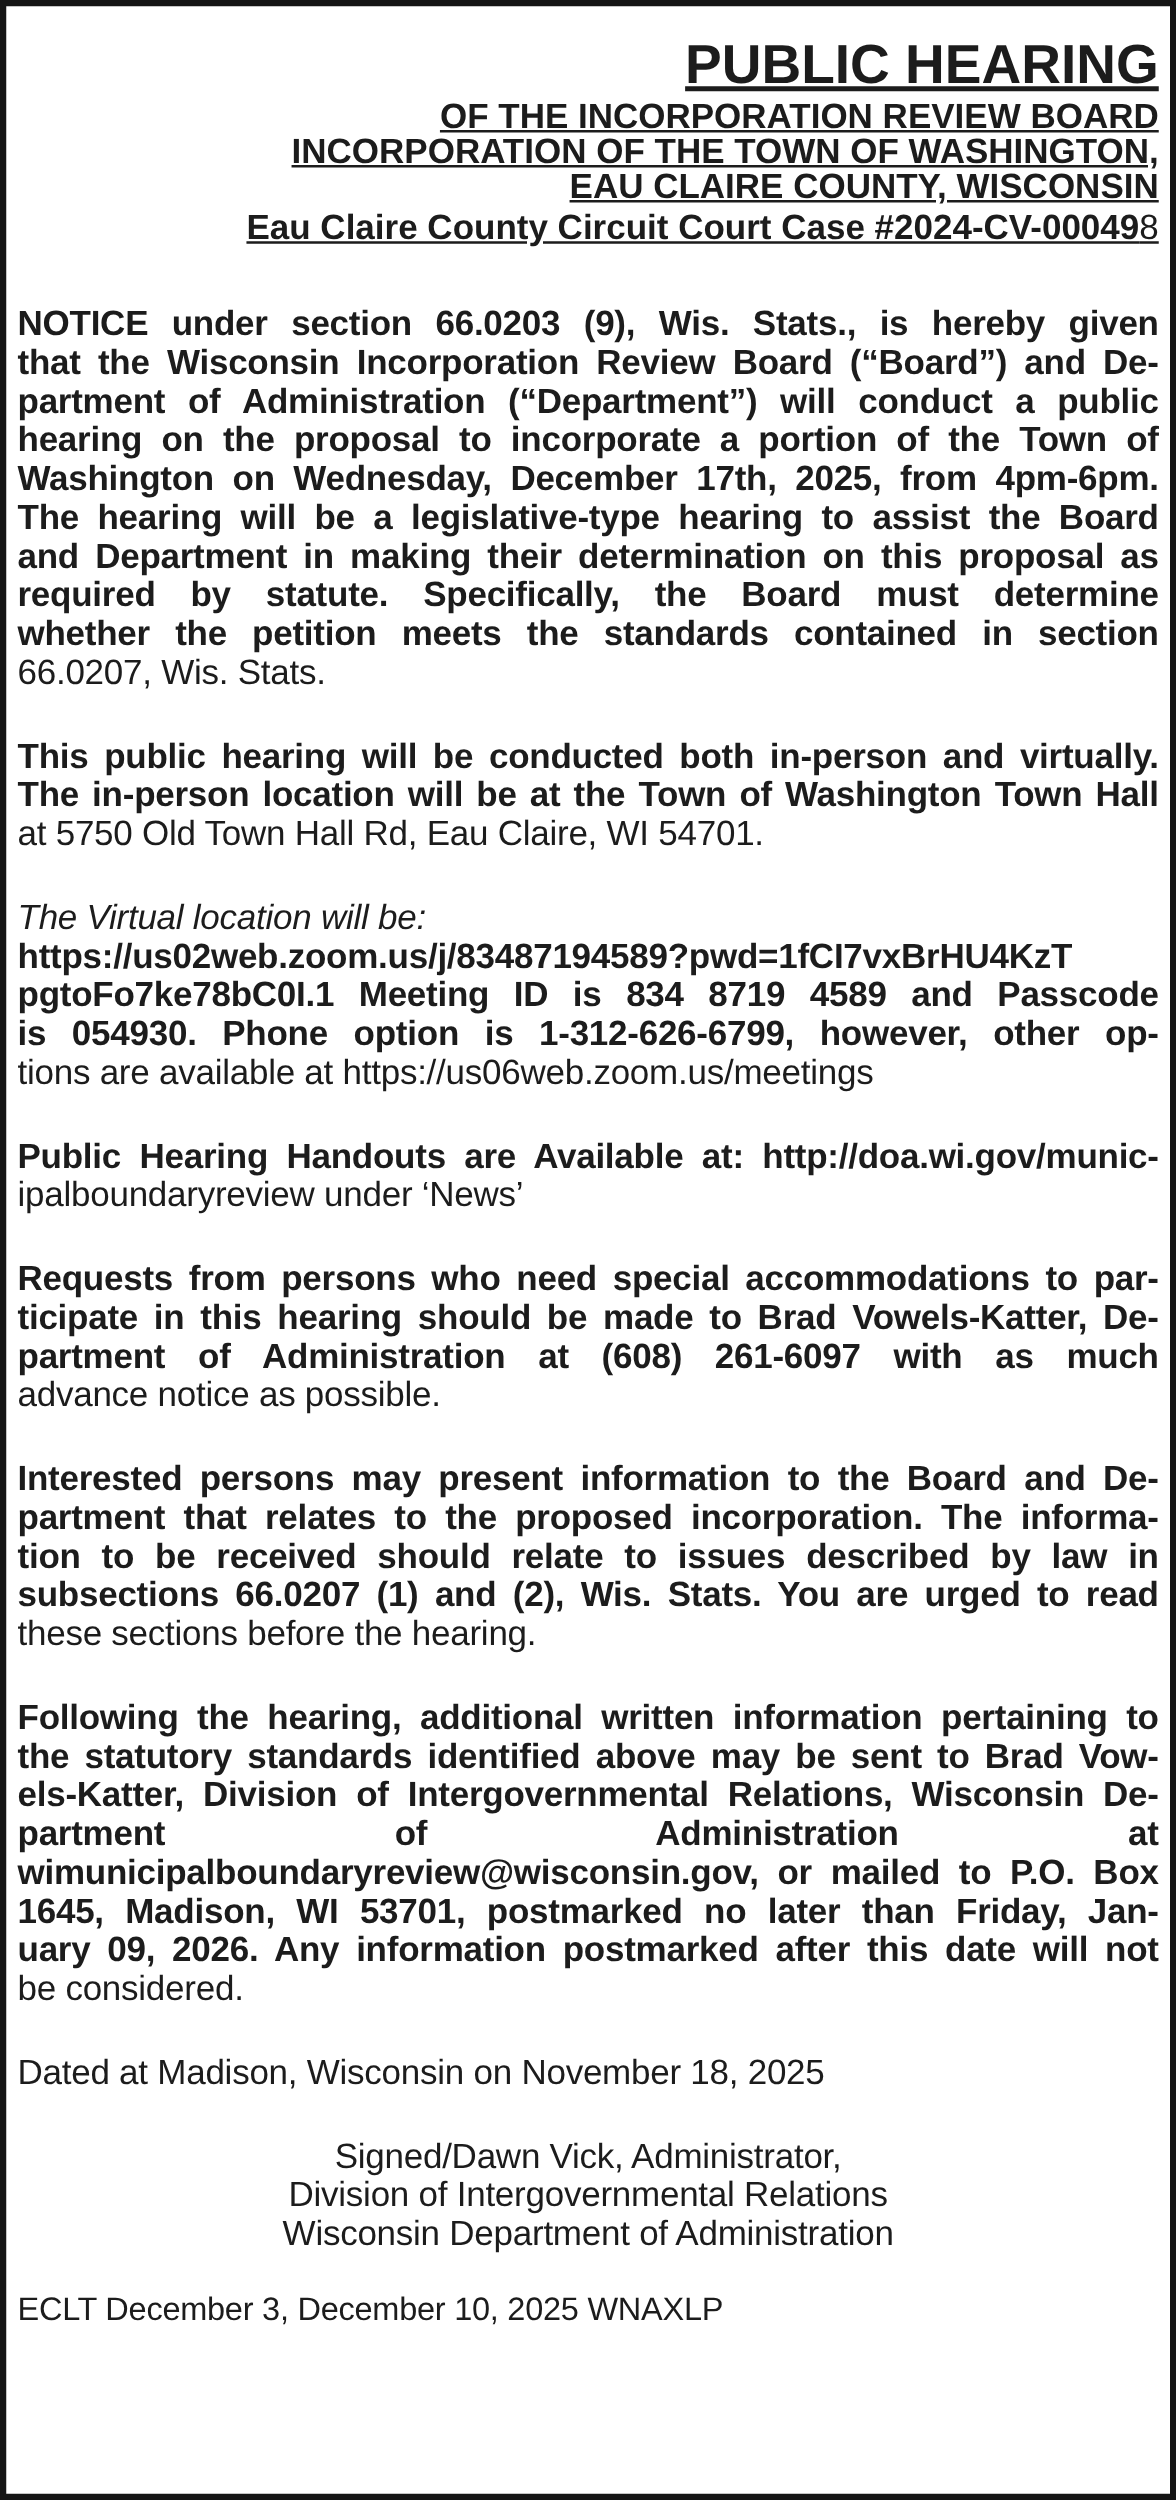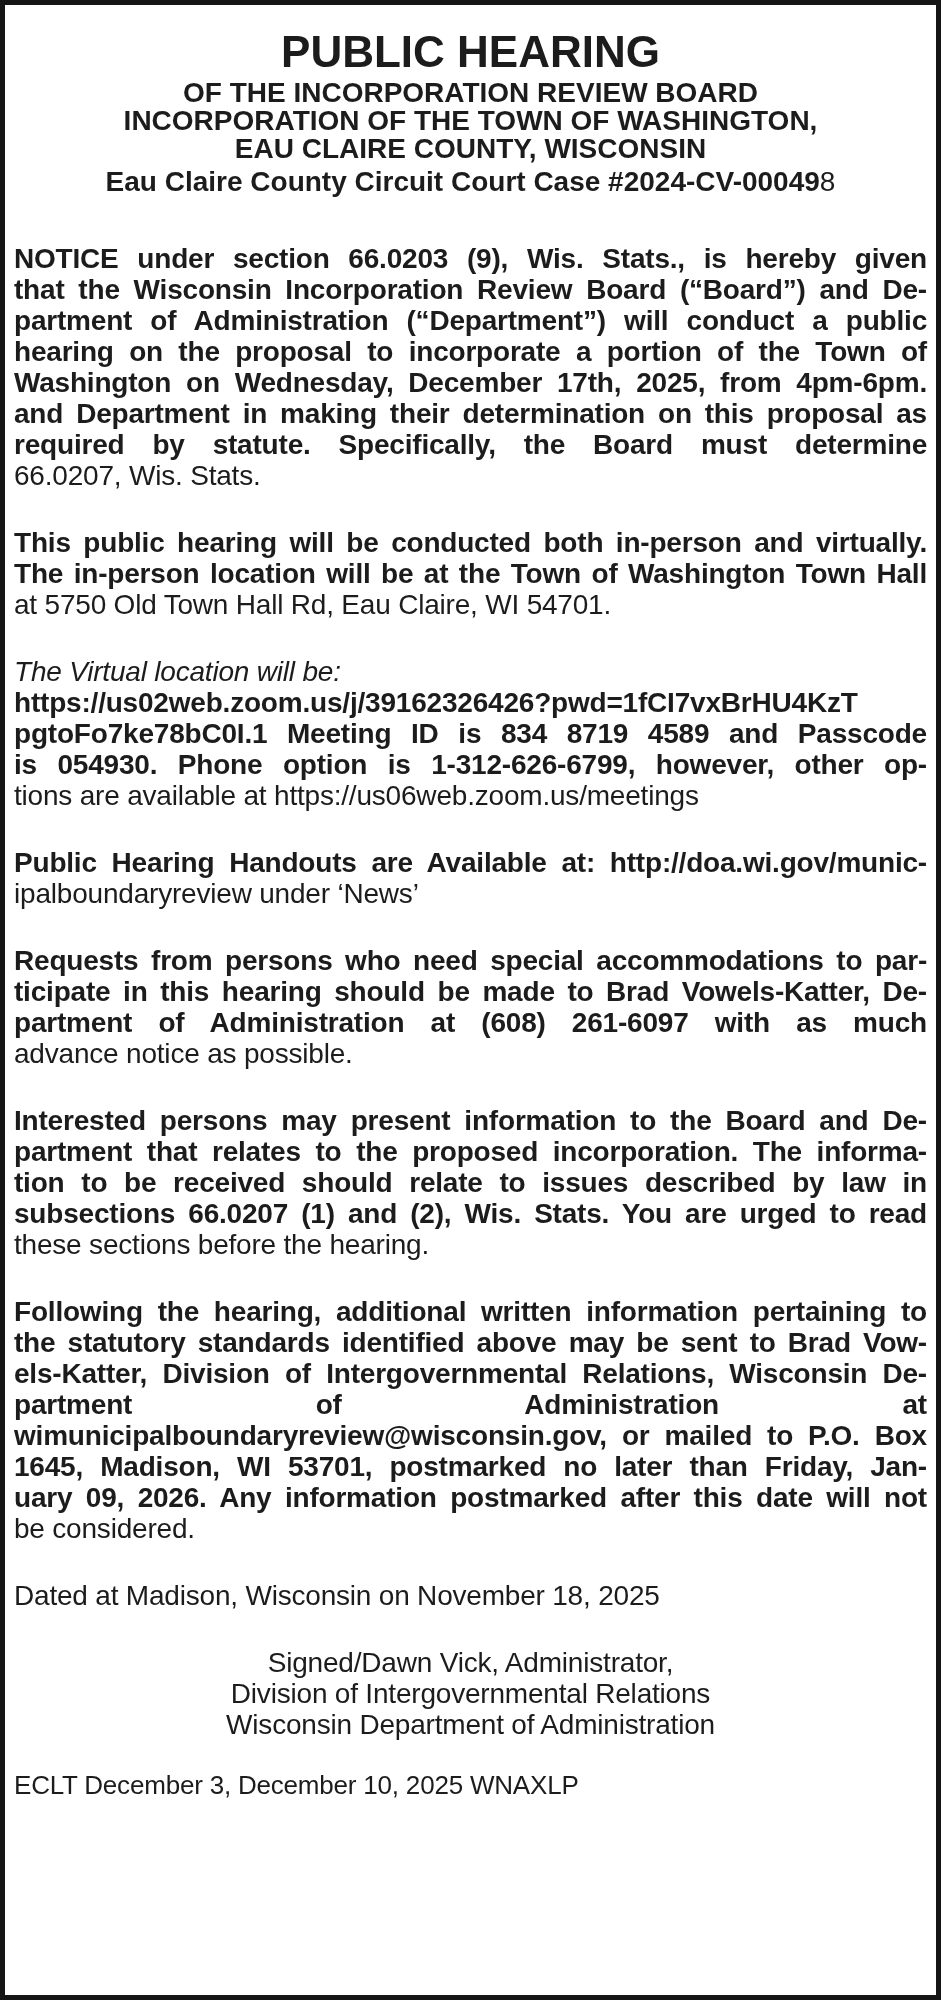--- a/index.html
+++ b/index.html
@@ -13,21 +13,21 @@
     width:941px;
     height:2000px;
     background:var(--paper);
     border:5px solid var(--frame);
     padding:24px 9px 0 9px;
     overflow:hidden;
     color:var(--ink);
     font-family:"Liberation Sans","DejaVu Sans",sans-serif;
   }
   
-  .masthead{text-align:center;}
+  .masthead{text-align:right;text-decoration:underline;}
   .title{
     font-size:44px;
     line-height:46px;
     font-weight:700;
     letter-spacing:0;
   }
   .subs{margin-top:4px;}
   .sub{
     font-size:28px;
     line-height:28px;
@@ -86,34 +86,36 @@
 
   <main class="body">
 
     <div id="paragraphs">
         <div class="para">
           <div class="ln just">NOTICE under section 66.0203 (9), Wis. Stats., is hereby given</div>
           <div class="ln just">that the Wisconsin Incorporation Review Board (“Board”) and De-</div>
           <div class="ln just">partment of Administration (“Department”) will conduct a public</div>
           <div class="ln just">hearing on the proposal to incorporate a portion of the Town of</div>
           <div class="ln just">Washington on Wednesday, December 17th, 2025, from 4pm-6pm.</div>
+          <div class="ln just">The hearing will be a legislative-type hearing to assist the Board</div>
           <div class="ln just">and Department in making their determination on this proposal as</div>
           <div class="ln just">required by statute.  Specifically, the Board must determine</div>
+          <div class="ln just">whether the petition meets the standards contained in section</div>
           <div class="ln">66.0207, Wis. Stats.</div>
         </div>
         <div class="para">
           <div class="ln just">This public hearing will be conducted both in-person and virtually.</div>
           <div class="ln just">The in-person location will be at the Town of Washington Town Hall</div>
           <div class="ln">at 5750 Old Town Hall Rd, Eau Claire, WI 54701.</div>
         </div>
         <div class="para attached">
           <div class="ln">The Virtual location will be:</div>
         </div>
         <div class="para">
-          <div class="ln just">https://us02web.zoom.us/j/39162326426?pwd=1fCI7vxBrHU4KzT</div>
+          <div class="ln just">https://us02web.zoom.us/j/83487194589?pwd=1fCI7vxBrHU4KzT</div>
           <div class="ln just">pgtoFo7ke78bC0I.1 Meeting ID is 834 8719 4589 and Passcode</div>
           <div class="ln just">is 054930. Phone option is 1-312-626-6799, however, other op-</div>
           <div class="ln">tions are available at https://us06web.zoom.us/meetings</div>
         </div>
         <div class="para">
           <div class="ln just">Public Hearing Handouts are Available at: http://doa.wi.gov/munic-</div>
           <div class="ln">ipalboundaryreview  under ‘News’</div>
         </div>
         <div class="para">
           <div class="ln just">Requests from persons who need special accommodations to par-</div>

